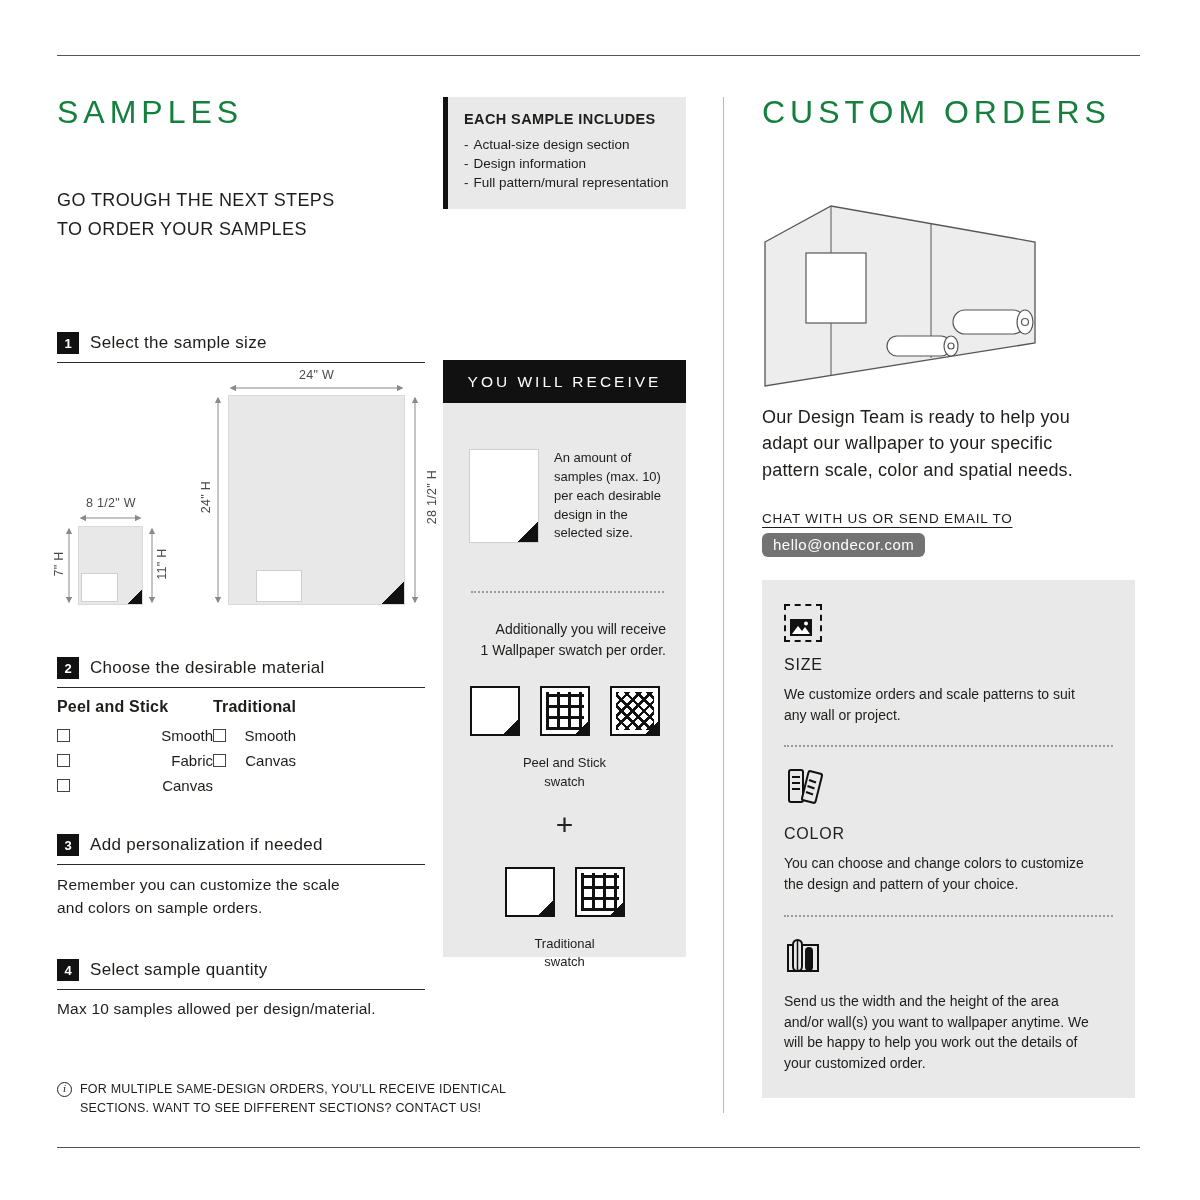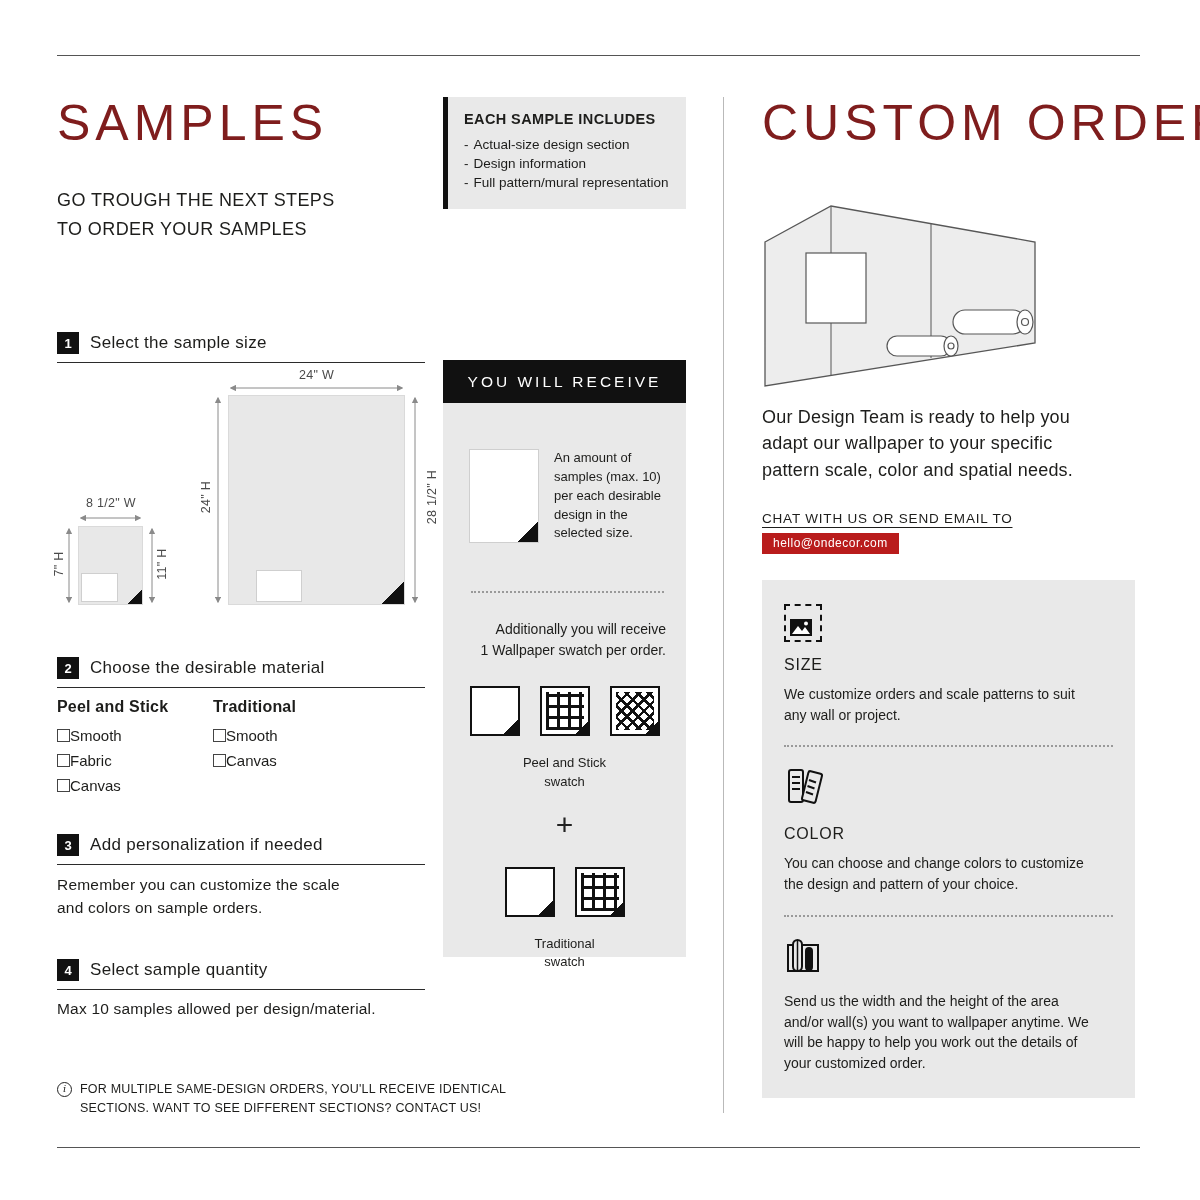--- a/index.html
+++ b/index.html
@@ -4,21 +4,21 @@
 <style>
   * { margin:0; padding:0; box-sizing:border-box; }
   body { background:#fff; font-family:"Liberation Sans", sans-serif; color:#1d1d1b; }
   .page { position:relative; width:1200px; height:1200px; background:#fff; overflow:hidden; }
 
   .rule { position:absolute; left:57px; width:1083px; border-top:1.5px solid #555; }
   .rule-top { top:55px; }
   .rule-bottom { top:1147px; }
   .vdivider { position:absolute; left:723px; top:97px; height:1016px; width:1px; background:#b9b9b9; }
 
-  .big-title { position:absolute; top:94px; font-size:50px; font-weight:500; letter-spacing:5px; color:#7f1d1d; white-space:nowrap; }
+  .big-title { position:absolute; top:94px; font-size:32px; font-weight:500; letter-spacing:5px; color:#15803d; white-space:nowrap; }
   .title-left { left:57px; }
   .title-right { left:762px; }
 
   .intro { position:absolute; left:57px; top:186px; font-size:18px; line-height:1.62; letter-spacing:.4px; }
 
   .includes { position:absolute; left:443px; top:97px; width:243px; background:#e9e9e9; border-left:5px solid #111; padding:14px 2px 16px 16px; }
   .includes-title { font-weight:700; font-size:14.5px; letter-spacing:.4px; margin-bottom:9px; }
   .includes-item { display:flex; font-size:13.5px; line-height:1.4; }
   .includes-item::before { content:"-"; margin-right:5px; }
 
@@ -41,21 +41,21 @@
   .fold-m { width:20px; height:20px; }
   .fold-s { width:14px; height:14px; }
   .fold-xs { width:12px; height:12px; }
   .dim { position:absolute; font-size:12.5px; color:#4a4a4a; letter-spacing:.3px; text-align:center; white-space:nowrap; }
   .rot { transform:rotate(-90deg); }
 
   
   .materials { position:absolute; left:57px; top:698px; display:flex; }
   .mat-col1 { width:156px; }
   .mat-title { font-weight:700; font-size:16px; margin-bottom:11px; letter-spacing:.2px; }
-  .mat-opt { display:flex; align-items:center; font-size:15px; margin-bottom:8px; }
+  .mat-opt { display:flex; align-items:center; font-size:15px; margin-bottom:8px;justify-content:space-between; }
   .cb { width:13px; height:13px; border:1.5px solid #444; flex:none; background:#fff; }
 
   .step-text { position:absolute; left:57px; font-size:15.5px; line-height:1.5; letter-spacing:.2px; }
   .step3-text { top:873px; }
   .step4-text { top:997px;text-align:right; }
 
   .footnote { position:absolute; left:57px; top:1080px; display:flex; gap:8px; }
   .fn-icon { width:15px; height:15px; border:1.2px solid #222; border-radius:50%; flex:none; text-align:center; font-size:10px; line-height:12px; font-style:italic; font-family:"DejaVu Serif", serif; margin-top:2px; }
   .fn-icon::before { content:"i"; }
   .fn-text { font-size:12.5px; line-height:1.5; letter-spacing:.2px; }
@@ -74,21 +74,21 @@
   .swatch-inner { position:absolute; inset:4px; }
   .pat-grid { background-image:repeating-linear-gradient(0deg,#111 0 3px,transparent 3px 11px),repeating-linear-gradient(90deg,#111 0 3px,transparent 3px 11px); }
   .pat-cross { background-image:repeating-linear-gradient(45deg,#111 0 2.5px,transparent 2.5px 8px),repeating-linear-gradient(135deg,#111 0 2.5px,transparent 2.5px 8px); }
   .swatch-label { margin-top:18px; margin-left:-6px; text-align:center; font-size:13px; line-height:1.45; }
   .plus { margin-top:16px; margin-left:-6px; text-align:center; font-size:30px; font-weight:300; color:#222; line-height:1.1; }
 
   
   .house { position:absolute; left:763px; top:198px; }
   .custom-intro { position:absolute; left:762px; top:404px; width:352px; font-size:18px; line-height:1.47; letter-spacing:.2px; }
   .chat-label { position:absolute; left:762px; top:511px; font-size:13.5px; letter-spacing:.8px; text-decoration:underline; text-underline-offset:4px; }
-  .email-chip { position:absolute; left:762px; top:533px; background:#b91c1c; color:#fff; font-size:12px; letter-spacing:.5px; padding:3px 11px 4px; cursor:pointer; }
+  .email-chip { position:absolute; left:762px; top:533px; background:#737373; color:#fff; font-size:15px; letter-spacing:.5px; padding:3px 11px 4px; cursor:pointer;border-radius:6px; }
 
   .features { position:absolute; left:762px; top:580px; width:373px; background:#e9e9e9; padding:24px 22px 24px; }
   .feat-title { margin-top:14px; font-size:16px; letter-spacing:.8px; }
   .feat-text { margin-top:10px; font-size:14px; line-height:1.48; max-width:314px; }
   .feat-sep { border-top:2px dotted #9a9a9a; margin:20px 0; }
   .icon-size { width:38px; height:38px; border:2px dashed #111; position:relative; }
   .icon-size svg { position:absolute; left:4px; bottom:4px; }
 </style>
 </head>
 <body>

